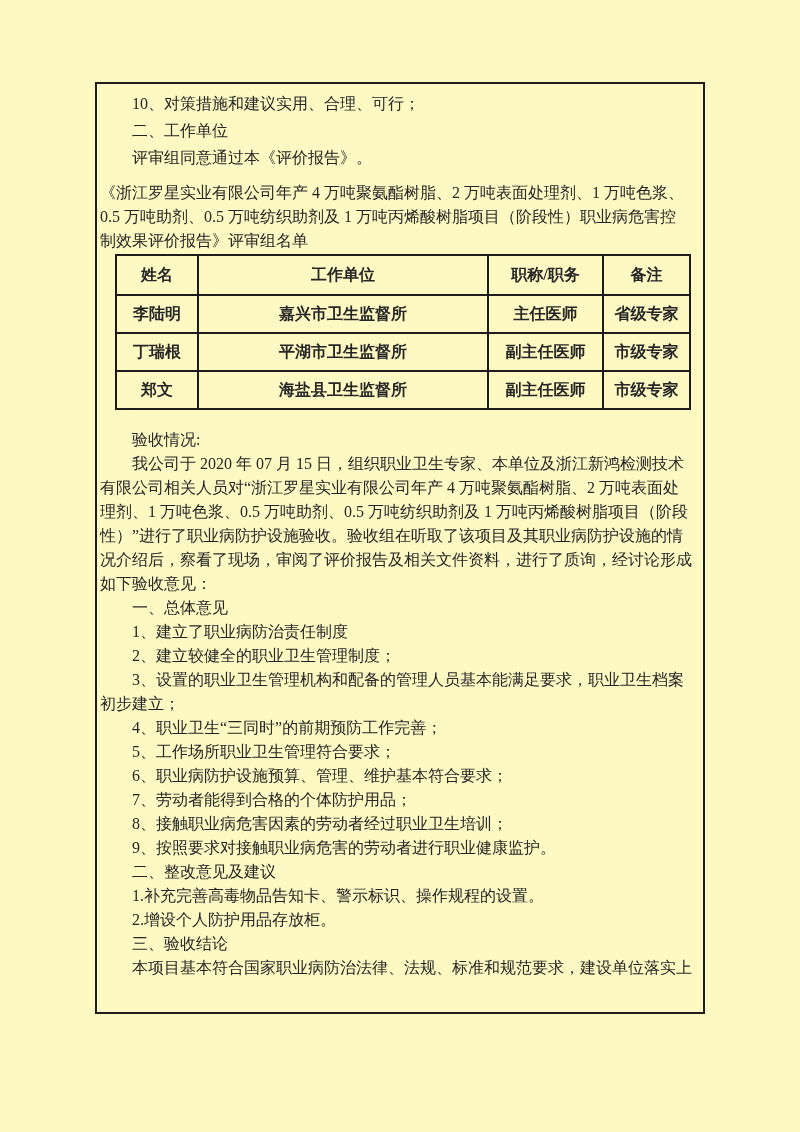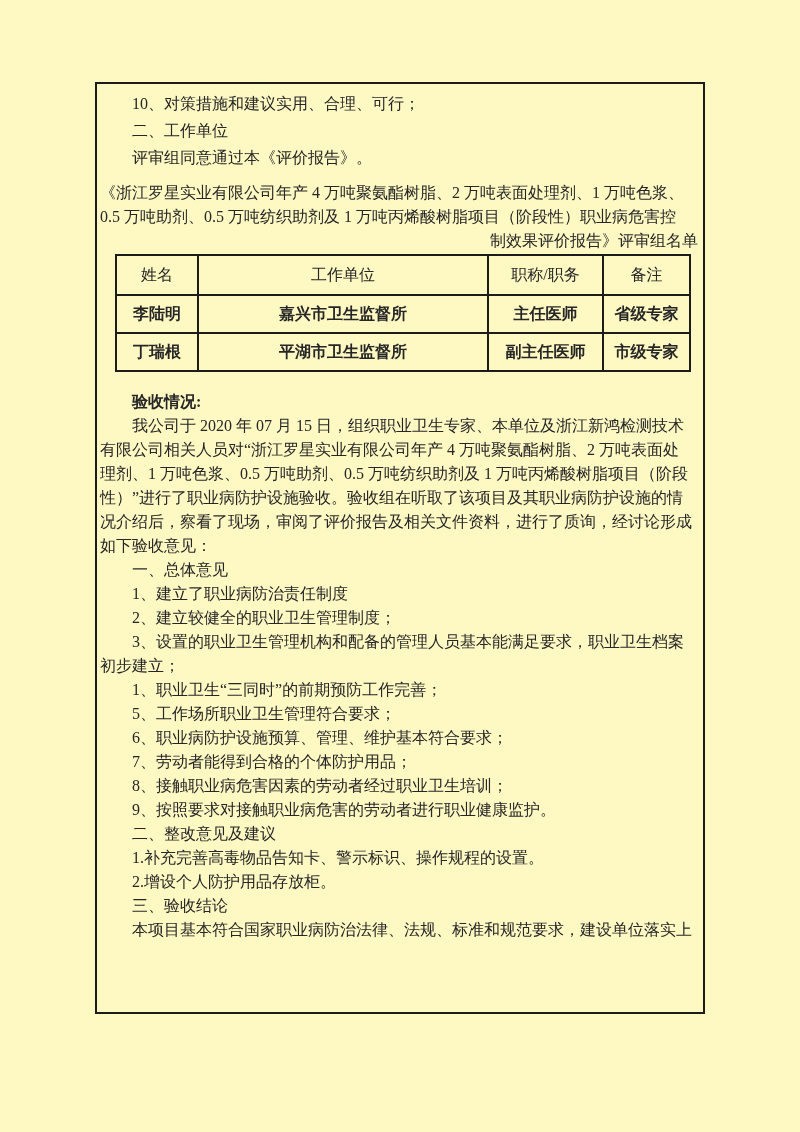--- a/index.html
+++ b/index.html
@@ -23,45 +23,45 @@
     box-sizing: border-box;
     padding: 6px 5px 0 3px;
     overflow: hidden;
   }
   .line {
     font-size: 16px;
     line-height: 27px;
     white-space: nowrap;
   }
   .indent { padding-left: 32px; }
-  .bold { font-weight: bold; }
+  .bold { font-weight: normal; }
   .title-block { margin-top: 10px; }
   .title-line {
     font-size: 16px;
     line-height: 24px;
     white-space: nowrap;
   }
-  .center { text-align: right; }
+  .center { text-align: left; }
   table.experts {
     border-collapse: collapse;
     table-layout: fixed;
     width: 574px;
     margin-left: 15px;
     margin-top: 1px;
   }
   table.experts th, table.experts td {
     border: 2px solid #1c1c1c;
     text-align: center;
     vertical-align: middle;
     font-size: 16px;
     padding: 0;
     overflow: hidden;
     white-space: nowrap;
   }
-  table.experts th { height: 38px; font-weight: normal; }
+  table.experts th { height: 38px; font-weight: bold; }
   table.experts td { height: 36px; font-weight: bold; }
   .acceptance { margin-top: 18px; }
   .acceptance .line { line-height: 24px; }
 </style>
 </head>
 <body>
 
 <div class="page">
   <div class="frame">
 
@@ -98,37 +98,43 @@
           <td>嘉兴市卫生监督所</td>
           <td>主任医师</td>
           <td>省级专家</td>
         </tr>
         <tr>
           <td>丁瑞根</td>
           <td>平湖市卫生监督所</td>
           <td>副主任医师</td>
           <td>市级专家</td>
         </tr>
+        <tr>
+          <td>郑文</td>
+          <td>海盐县卫生监督所</td>
+          <td>副主任医师</td>
+          <td>市级专家</td>
+        </tr>
       </tbody>
     </table>
 
     <div class="acceptance">
       <div class="line indent bold">验收情况:</div>
       <div class="line indent">我公司于 2020 年 07 月 15 日，组织职业卫生专家、本单位及浙江新鸿检测技术</div>
       <div class="line">有限公司相关人员对“浙江罗星实业有限公司年产 4 万吨聚氨酯树脂、2 万吨表面处</div>
       <div class="line">理剂、1 万吨色浆、0.5 万吨助剂、0.5 万吨纺织助剂及 1 万吨丙烯酸树脂项目（阶段</div>
       <div class="line">性）”进行了职业病防护设施验收。验收组在听取了该项目及其职业病防护设施的情</div>
       <div class="line">况介绍后，察看了现场，审阅了评价报告及相关文件资料，进行了质询，经讨论形成</div>
       <div class="line">如下验收意见：</div>
       <div class="line indent">一、总体意见</div>
       <div class="line indent">1、建立了职业病防治责任制度</div>
       <div class="line indent">2、建立较健全的职业卫生管理制度；</div>
       <div class="line indent">3、设置的职业卫生管理机构和配备的管理人员基本能满足要求，职业卫生档案</div>
       <div class="line">初步建立；</div>
-      <div class="line indent">1、职业卫生“三同时”的前期预防工作完善；</div>
+      <div class="line indent">4、职业卫生“三同时”的前期预防工作完善；</div>
       <div class="line indent">5、工作场所职业卫生管理符合要求；</div>
       <div class="line indent">6、职业病防护设施预算、管理、维护基本符合要求；</div>
       <div class="line indent">7、劳动者能得到合格的个体防护用品；</div>
       <div class="line indent">8、接触职业病危害因素的劳动者经过职业卫生培训；</div>
       <div class="line indent">9、按照要求对接触职业病危害的劳动者进行职业健康监护。</div>
       <div class="line indent">二、整改意见及建议</div>
       <div class="line indent">1.补充完善高毒物品告知卡、警示标识、操作规程的设置。</div>
       <div class="line indent">2.增设个人防护用品存放柜。</div>
       <div class="line indent">三、验收结论</div>
       <div class="line indent">本项目基本符合国家职业病防治法律、法规、标准和规范要求，建设单位落实上</div>

